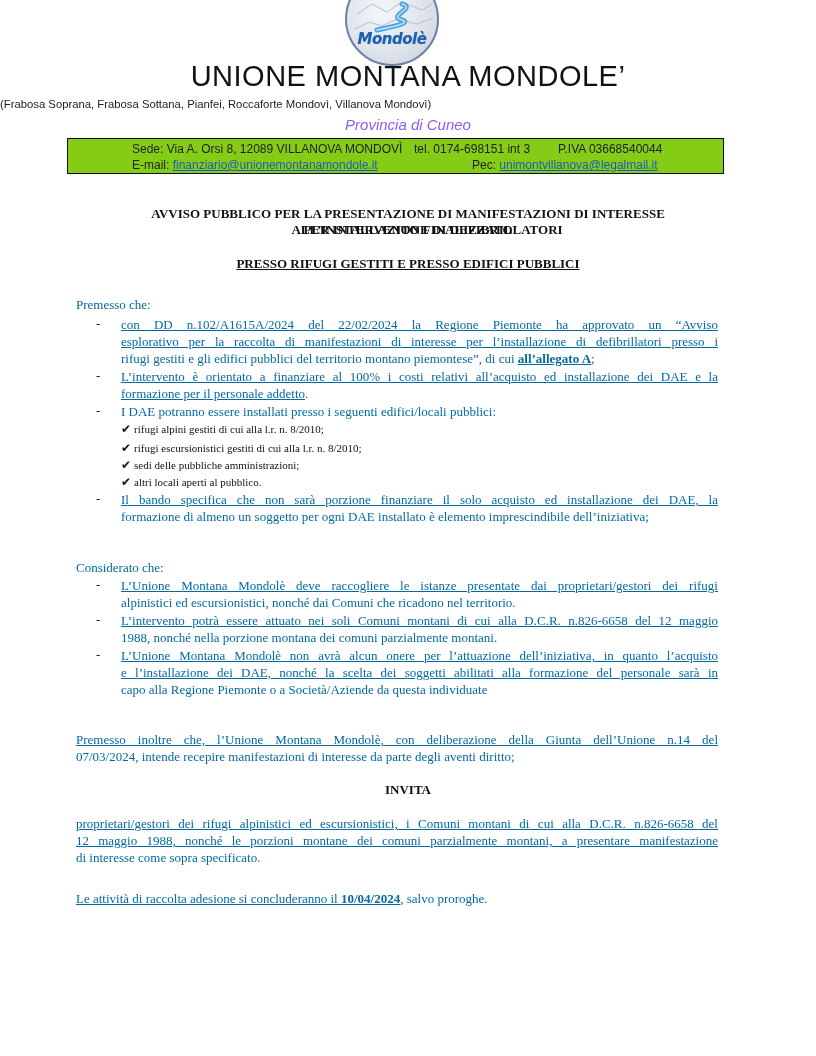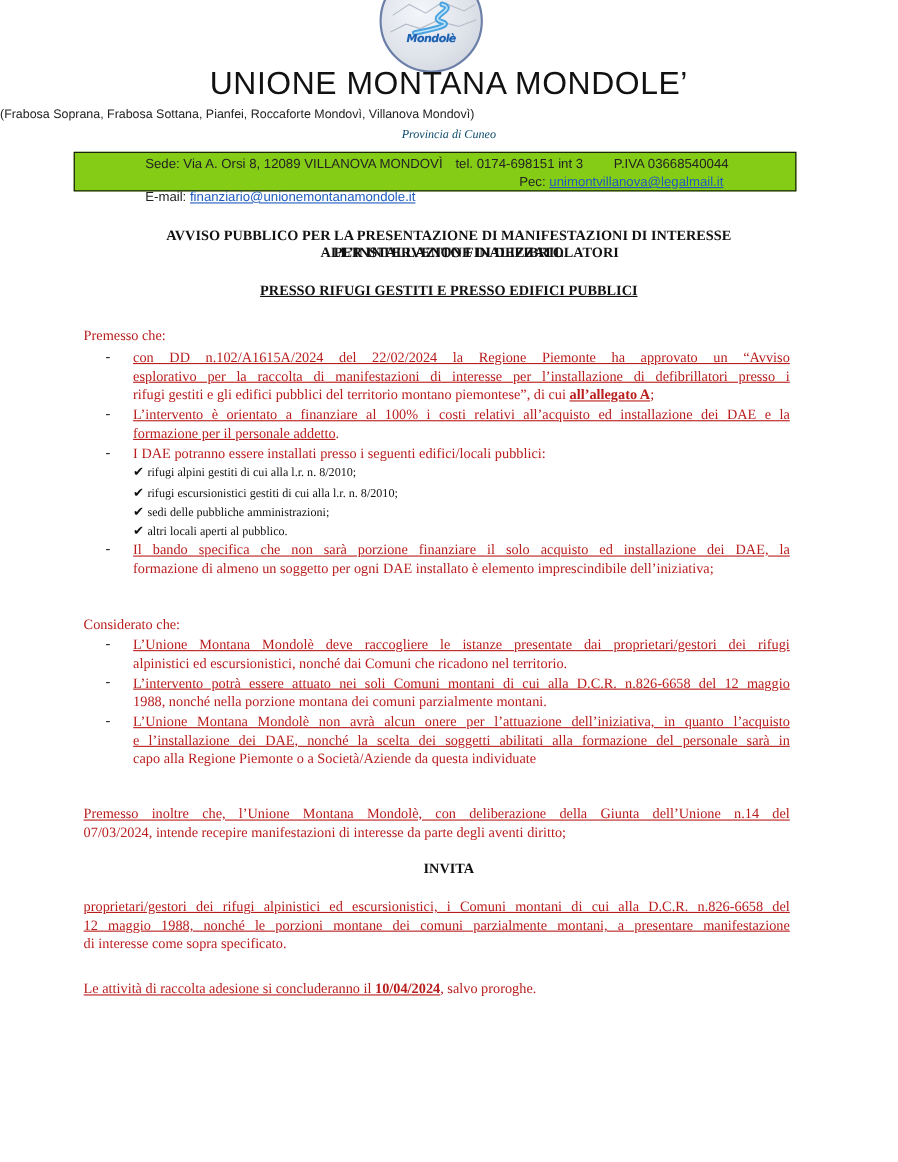--- a/index.html
+++ b/index.html
@@ -5,36 +5,36 @@
     html, body { margin: 0; padding: 0; background: #ffffff; }
     body { width: 816px; height: 1056px; position: relative; overflow: hidden; color: #111; }
     .serif { font-family: "Liberation Serif", "DejaVu Serif", serif; }
     .sans { font-family: "Liberation Sans", "DejaVu Sans", sans-serif; }
 
     
     .logo { position: absolute; left: 345px; top: -28px; width: 90px; height: 90px; border-radius: 50%;
       border: 2px solid #6b7fa8; background: radial-gradient(circle at 40% 40%, #f4f6fa 0%, #dfe3ea 55%, #c9ced8 100%); overflow: hidden; }
     .logo svg { position: absolute; left: 0; top: 0; }
     .logo-text { position: absolute; left: 0; right: 0; top: 56px; text-align: center; font-family: "DejaVu Sans", sans-serif;
-      font-weight: bold; font-size: 10px; color: #1e5fae; letter-spacing: -0.5px; font-style: italic;
+      font-weight: bold; font-size: 15px; color: #1e5fae; letter-spacing: -0.5px; font-style: italic;
       text-shadow: 0 0 1px #7fb3ea; }
 
     .org-title { position: absolute; left: 0; right: 0; top: 60px; text-align: center; font-size: 29px; letter-spacing: 0.5px; color: #111; }
     .org-sub { position: absolute; left: 0; right: 0; top: 98px; text-align: left; font-size: 11.3px; color: #222; }
-    .org-prov { position: absolute; left: 0; right: 0; top: 116px; text-align: center; font-size: 11px; font-style: italic; color: #0c4a6e; font-family: Liberation Serif, serif; }
+    .org-prov { position: absolute; left: 0; right: 0; top: 116px; text-align: center; font-size: 15px; font-style: italic; color: #8b5cf6; }
 
     .contact-box { position: absolute; left: 67px; top: 138px; width: 657px; height: 36px; background: #84cc16;
       border: 1px solid #111; box-sizing: border-box; font-size: 12px; color: #222; padding-left: 40px; }
     .contact-line { position: absolute; white-space: nowrap; }
     .link { color: #1f5bbf; text-decoration: underline; }
 
     .title { position: absolute; left: 0; right: 0; text-align: center; font-weight: bold; font-size: 13px; color: #111; white-space: nowrap; }
     .u { text-decoration: underline; }
 
-    .p { position: absolute; font-size: 13px; line-height: 17px; color: #b91c1c; }
+    .p { position: absolute; font-size: 13px; line-height: 17px; color: #0369a1; }
     .just { text-align: justify; text-align-last: justify; text-decoration: underline; }
     .dash { position: absolute; left: 96px; font-size: 13px; color: #111; }
     .check { position: absolute; left: 121px; font-size: 11px; color: #111; white-space: nowrap; }
     .check .mark { font-family: "DejaVu Sans", sans-serif; font-size: 12px; margin-right: 3px; }
     .bold { font-weight: bold; }
   </style>
 </head>
 <body>
 
 <div class="logo">
@@ -48,21 +48,21 @@
 </div>
 
 <div class="org-title sans">UNIONE MONTANA MONDOLE’</div>
 <div class="org-sub sans">(Frabosa Soprana, Frabosa Sottana, Pianfei, Roccaforte Mondovì, Villanova Mondovì)</div>
 <div class="org-prov sans">Provincia di Cuneo</div>
 
 <div class="contact-box sans">
   <span class="contact-line" style="left:64px; top:3px;">Sede: Via A. Orsi 8, 12089 VILLANOVA MONDOVÌ</span>
   <span class="contact-line" style="left:346px; top:3px;">tel. 0174-698151 int 3</span>
   <span class="contact-line" style="left:490px; top:3px;">P.IVA 03668540044</span>
-  <span class="contact-line" style="left:64px; top:19px;margin-top:14px;"><span>E-mail: </span><span class="link">finanziario@unionemontanamondole.it</span></span>
+  <span class="contact-line" style="left:64px; top:19px;"><span>E-mail: </span><span class="link">finanziario@unionemontanamondole.it</span></span>
   <span class="contact-line" style="left:404px; top:19px;"><span>Pec: </span><span class="link">unimontvillanova@legalmail.it</span></span>
 </div>
 
 <div class="title serif" style="top:206px;">AVVISO PUBBLICO PER LA PRESENTAZIONE DI MANIFESTAZIONI DI INTERESSE</div>
 <div class="title serif" style="top:222px;">PER INTERVENTO FINALIZZATO</div>
 <div class="title serif" style="top:222px;margin-left:38px;">ALL’INSTALLAZIONE DI DEFIBRILLATORI</div>
 <div class="title serif" style="top:256px;"><span class="u">PRESSO RIFUGI GESTITI E PRESSO EDIFICI PUBBLICI</span></div>
 
 <div class="p serif" style="left:76px; top:296px;">Premesso che:</div>
 

